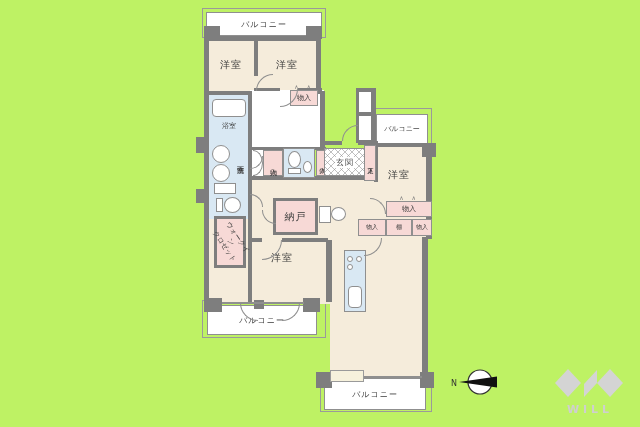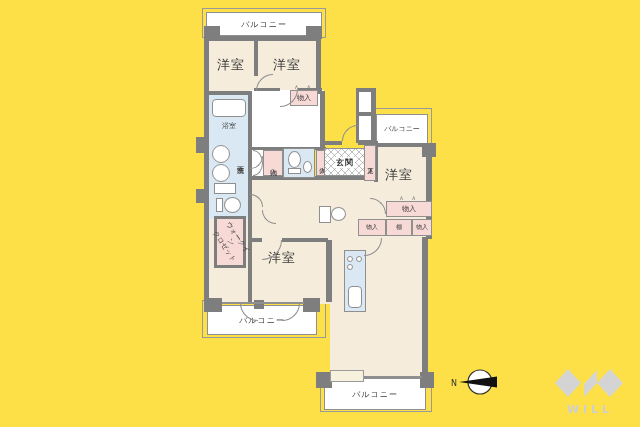--- a/index.html
+++ b/index.html
@@ -1,42 +1,42 @@
 <!DOCTYPE html>
 <html><head>
 <meta charset="utf-8">
 <style>
   html,body{margin:0;padding:0;background:#fff;}
-  .stage{position:relative;width:640px;height:427px;background:#fde047;overflow:hidden;
+  .stage{position:relative;width:640px;height:427px;background:#bef264;overflow:hidden;
          font-family:"DejaVu Sans",sans-serif;color:#3a3a3a;}
   .abs{position:absolute;box-sizing:border-box;}
   .wall{background:#7e7e7e;}
   .floor{background:#f5ecdb;}
   .wet{background:#d9e8f3;}
   .pink{background:#f7d9d6;}
   .white{background:#fff;}
   .thin{border:1px solid #8f8f8f;}
   .rail{border:1px solid #9a9a9a;background:transparent;}
   .c{display:flex;align-items:center;justify-content:center;text-align:center;}
-  .lbl{font-size:13px;letter-spacing:1px;white-space:nowrap;}
+  .lbl{font-size:10px;letter-spacing:1px;white-space:nowrap;}
   .lbl8{font-size:8px;letter-spacing:1px;white-space:nowrap;}
   .lbl7{font-size:7px;letter-spacing:0;white-space:nowrap;}
   .lbl6{font-size:6px;letter-spacing:0;white-space:nowrap;}
   .vt{writing-mode:vertical-rl;text-orientation:upright;}
   .fix{background:#fff;border:1px solid #8f8f8f;}
   .round{border-radius:50%;}
   .tub{border-radius:4px;}
   .arcTL,.arcTR,.arcBL,.arcBR{background:transparent;}
   .arcTL{border-top:1px solid #8f8f8f;border-left:1px solid #8f8f8f;border-top-left-radius:100%;}
   .arcTR{border-top:1px solid #8f8f8f;border-right:1px solid #8f8f8f;border-top-right-radius:100%;}
   .arcBL{border-bottom:1px solid #8f8f8f;border-left:1px solid #8f8f8f;border-bottom-left-radius:100%;}
   .arcBR{border-bottom:1px solid #8f8f8f;border-right:1px solid #8f8f8f;border-bottom-right-radius:100%;}
   .hatch{background:
     repeating-linear-gradient(45deg, rgba(140,140,140,.55) 0 1px, transparent 1px 5px),
-    repeating-linear-gradient(-45deg, rgba(140,140,140,.55) 0 1px, transparent 1px 5px), #fff; font-weight: bold;}
+    repeating-linear-gradient(-45deg, rgba(140,140,140,.55) 0 1px, transparent 1px 5px), #fff;}
   .genkan-txt{background:#fff;padding:0 1px;}
   .chev{font-size:6px;color:#7e7e7e;letter-spacing:3px;white-space:nowrap;}
   .wic-rot{transform:rotate(56deg);font-size:7px;line-height:8px;letter-spacing:0;text-align:center;}
   .sill{background:#f6f1dc;border:1px solid #9a9a9a;}
 </style>
 </head>
 <body>
 
 <div class="stage">
 
@@ -158,20 +158,23 @@
     <span class="lbl6 vt">物入</span>
   </div>
 
   <div class="abs hatch thin c" style="left:324px;top:148px;width:42px;height:28px;">
     <span class="lbl8 genkan-txt">玄関</span>
   </div>
   <div class="abs pink thin c" style="left:364px;top:145px;width:12px;height:36px;">
     <span class="lbl6 vt">下足入</span>
   </div>
 
+  <div class="abs pink c" style="left:273px;top:198px;width:45px;height:37px;border:3px solid #7e7e7e;">
+    <span class="lbl">納戸</span>
+  </div>
   <div class="abs fix" style="left:319px;top:206px;width:12px;height:17px;"></div>
   <div class="abs fix round" style="left:331px;top:207px;width:15px;height:14px;"></div>
 
   <div class="abs pink thin c" style="left:386px;top:201px;width:46px;height:16px;">
     <span class="lbl7">物入</span>
   </div>
   <div class="abs chev c" style="left:394px;top:194px;width:30px;height:6px;">∧ ∧</div>
   <div class="abs pink thin c" style="left:358px;top:219px;width:28px;height:17px;">
     <span class="lbl6">物入</span>
   </div>

